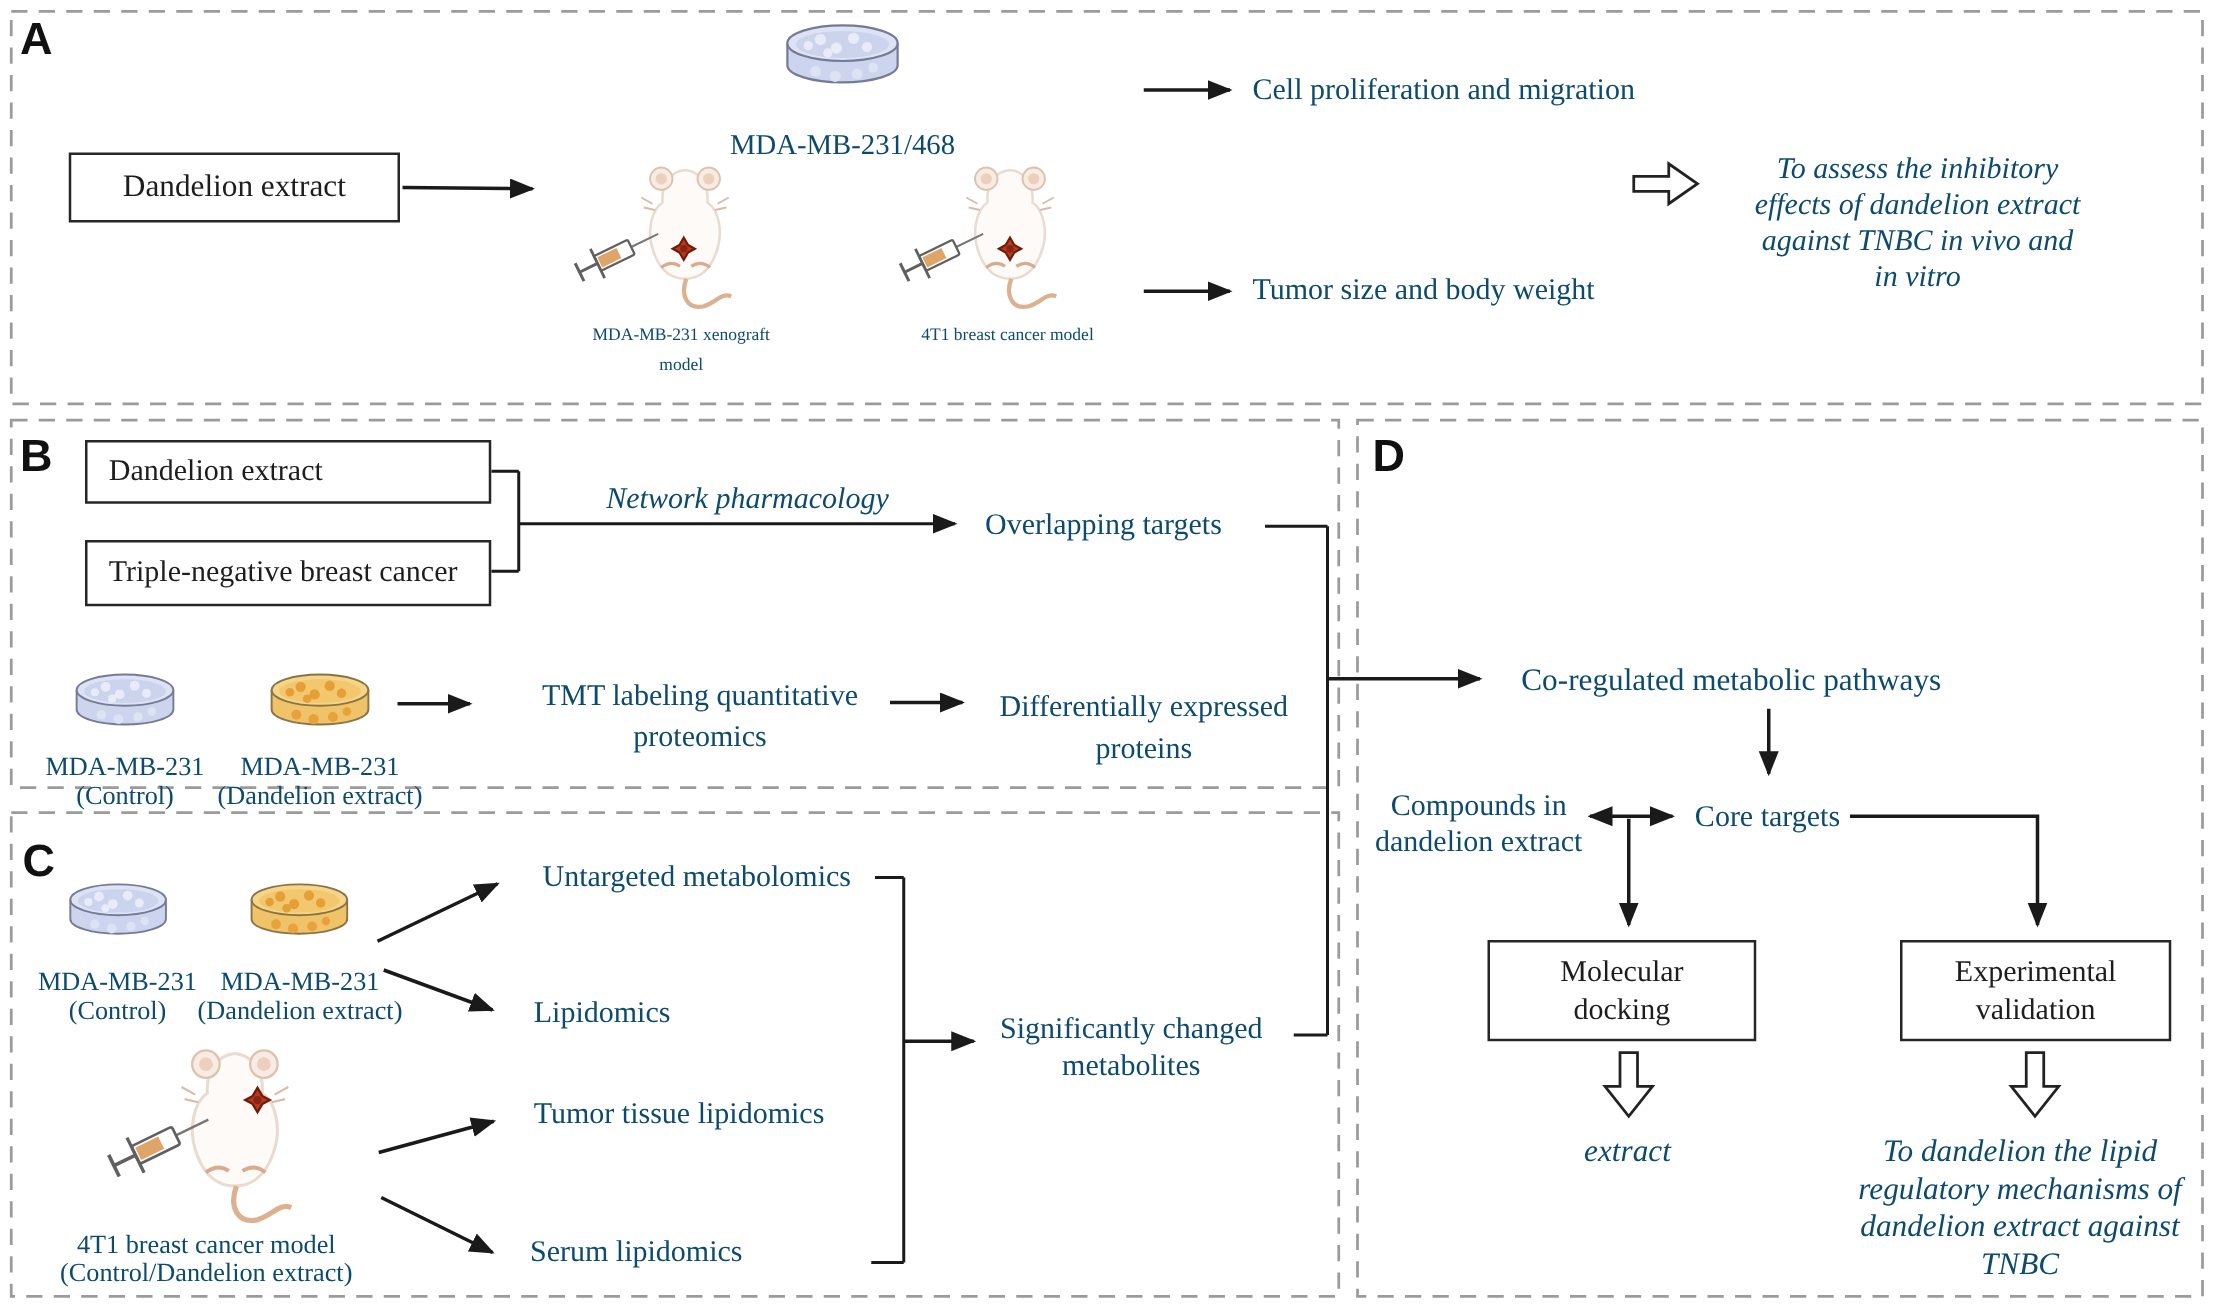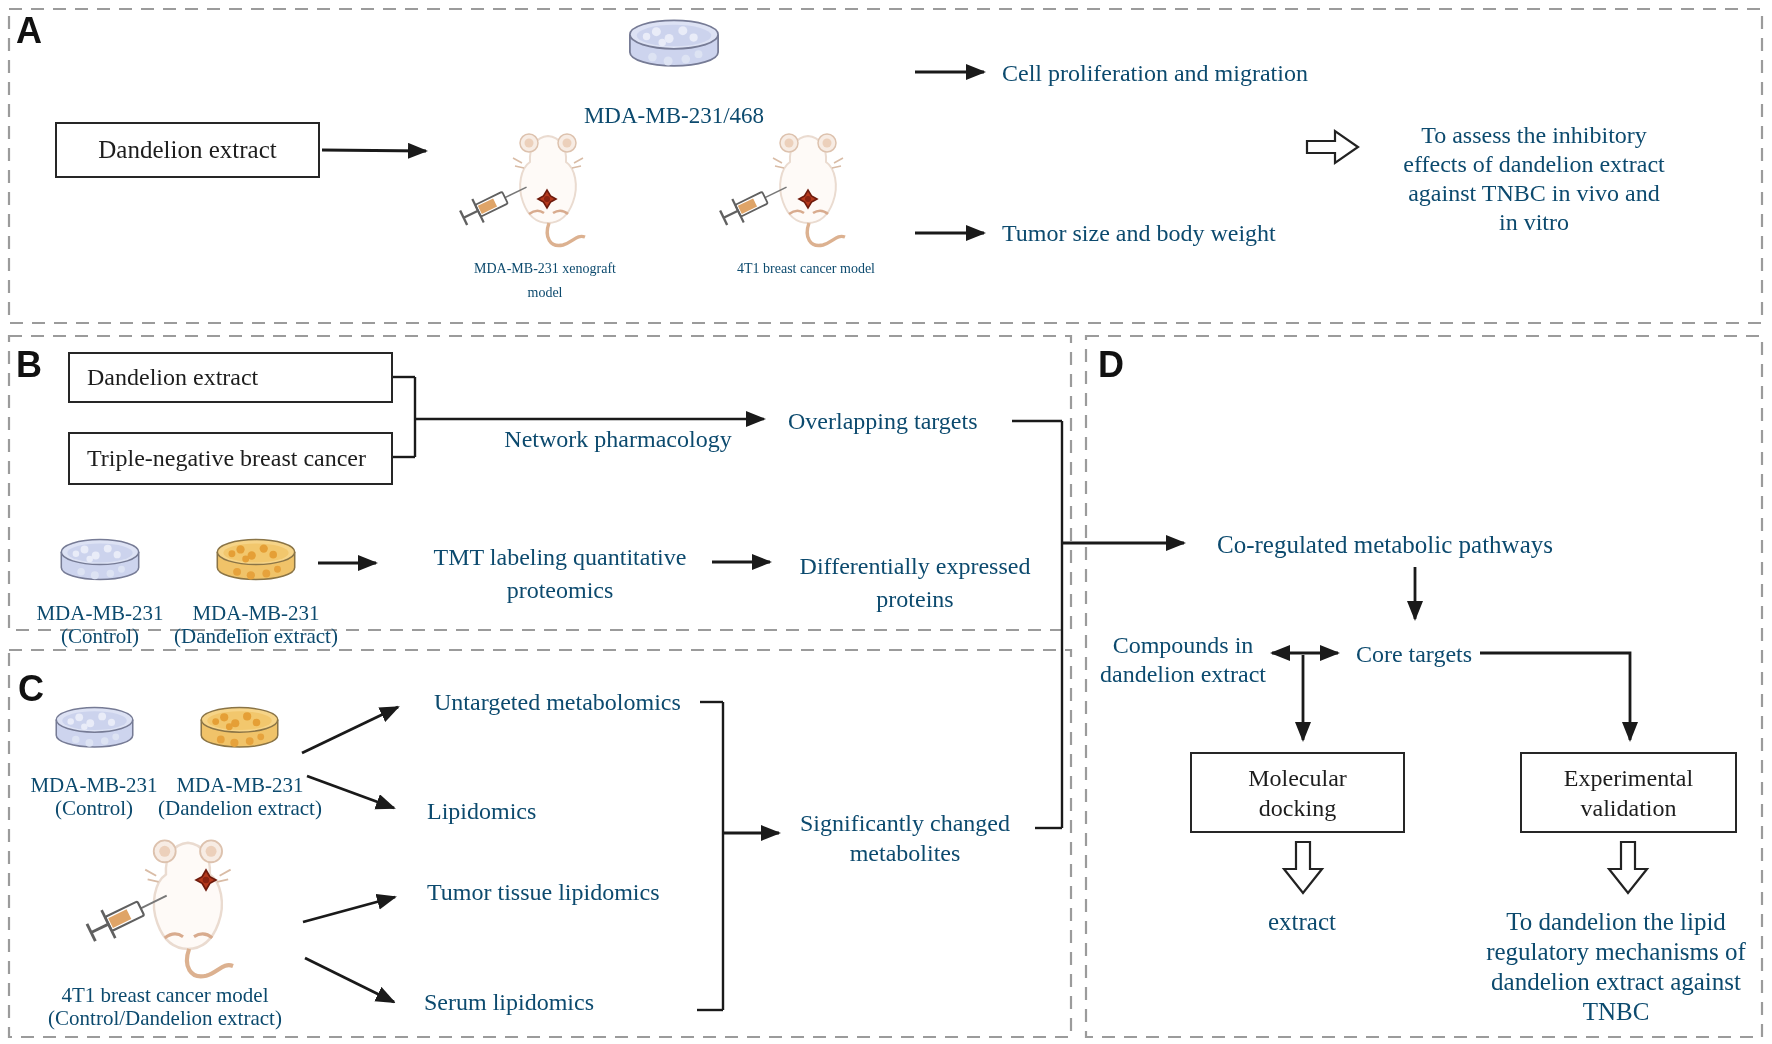--- a/index.html
+++ b/index.html
@@ -1,21 +1,21 @@
 <!DOCTYPE html>
 <html><head>
 <meta charset="utf-8">
 <style>
   html,body{margin:0;padding:0;background:#ffffff;}
   .canvas{position:relative;width:1772px;height:1044px;background:#ffffff;overflow:hidden;
           font-family:"Liberation Serif","DejaVu Serif",serif;color:#1d1d1d;}
   .overlay{position:absolute;left:0;top:0;}
   .t{position:absolute;white-space:nowrap;color:#0c4a6e;}
   .s21{font-size:21px;} .s22{font-size:14px;} .s23{font-size:23px;} .s24{font-size:24px;} .s25{font-size:25px;}
-  .it{}
+  .it{font-style:italic;}
   .tc{text-align:center;}
   .cx{transform:translateX(-50%);}
   .cy{transform:translateY(-50%);}
   .cxy{transform:translate(-50%,-50%);}
   .lh23{line-height:23px;} .lh24{line-height:24px;} .lh29{line-height:29px;} .lh30{line-height:30px;} .lh33{line-height:33px;}
   .plabel{position:absolute;font-family:"Liberation Sans","DejaVu Sans",sans-serif;font-weight:bold;font-size:36px;color:#111;}
   .box{position:absolute;border:2.5px solid #262626;background:#fff;display:flex;align-items:center;box-sizing:border-box;}
   .box-left{justify-content:flex-start;padding-left:17px;}
   .box-center{justify-content:center;text-align:center;}
 </style>
@@ -166,21 +166,21 @@
     <div>in vitro</div>
   </div>
 
   <div class="plabel" style="left:16px;top:344px;">B</div>
   <div class="box box-left" style="left:68px;top:352px;width:325px;height:51px;">
     <span class="s24">Dandelion extract</span>
   </div>
   <div class="box box-left" style="left:68px;top:432px;width:325px;height:53px;">
     <span class="s24">Triple-negative breast cancer</span>
   </div>
-  <div class="t s24 it cxy" style="left:618px;top:400px;margin-top:39px;">Network pharmacology</div>
+  <div class="t s24 it cxy" style="left:598px;top:400px;">Network pharmacology</div>
   <div class="t s24 cy" style="left:788px;top:421px;">Overlapping targets</div>
   <div class="t s21 tc cx lh23" style="left:100px;top:602px;">
     <div>MDA-MB-231</div>
     <div>(Control)</div>
   </div>
   <div class="t s21 tc cx lh23" style="left:256px;top:602px;">
     <div>MDA-MB-231</div>
     <div>(Dandelion extract)</div>
   </div>
   <div class="t s24 tc cx lh33" style="left:560px;top:541px;">

